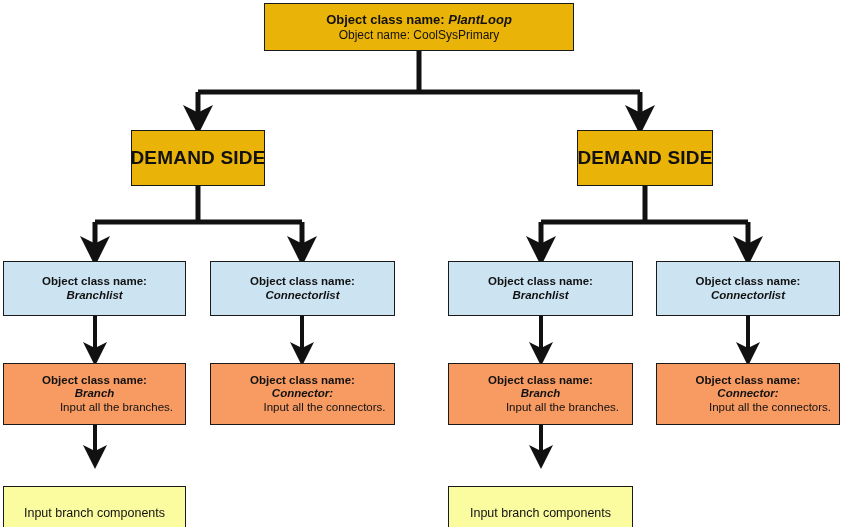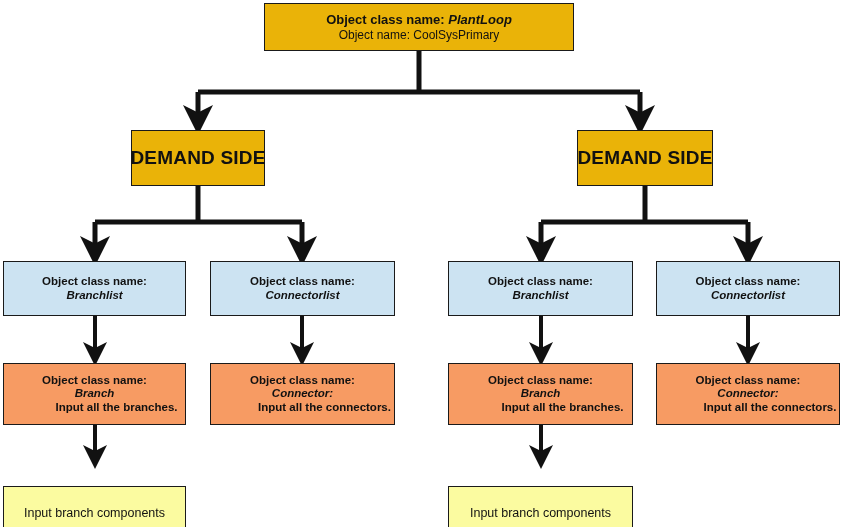--- a/index.html
+++ b/index.html
@@ -38,21 +38,21 @@
     text-align: center;
     color: #111111;
     line-height: 1.18;
   }
   .node .ln {
     display: block;
     white-space: nowrap;
   }
   .node .b { font-weight: bold; }
   .node .i { font-style: italic; font-weight: bold; }
-  .node .n { font-weight: bold; margin-left: 44px; }
+  .node .n { font-weight: normal; margin-left: 44px; }
 
   
   .n-green  { background: #eab308; }
   .n-blue   { background: #CCE3F2; }
   .n-orange { background: #F79B63; }
   .n-yellow { background: #FBFBA0; }
 
   
   #node-root {
     left: 264px; top: 3px; width: 310px; height: 48px;

